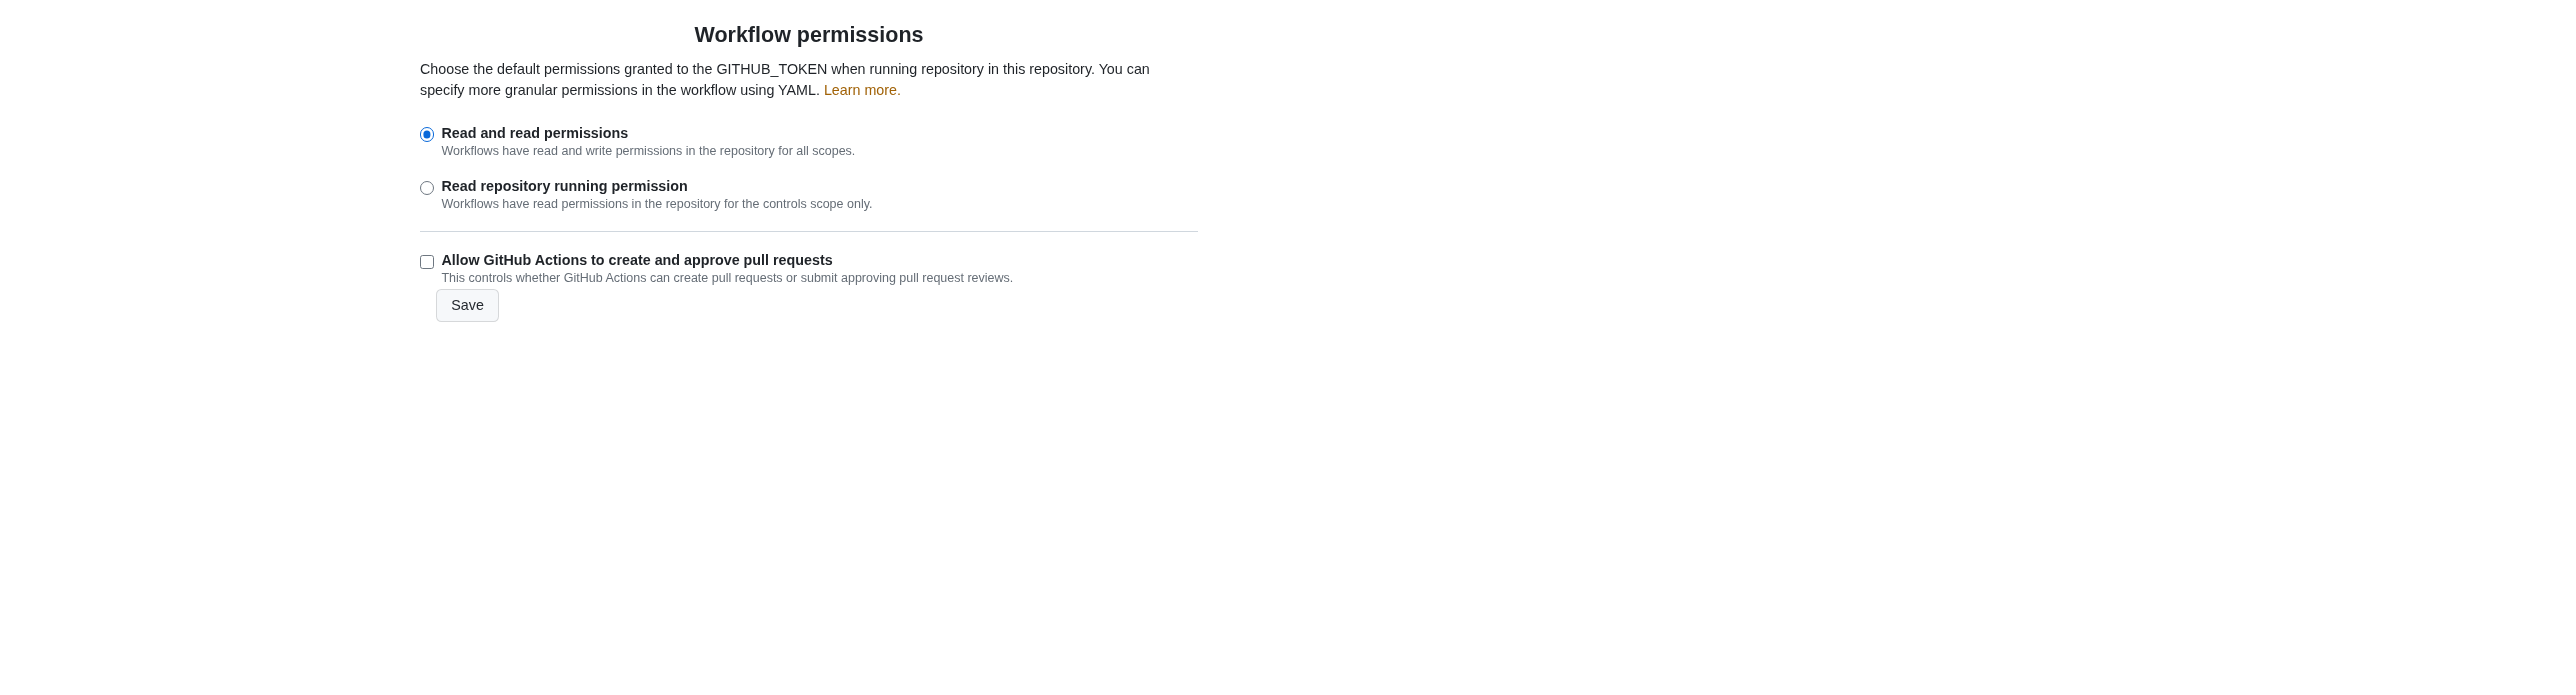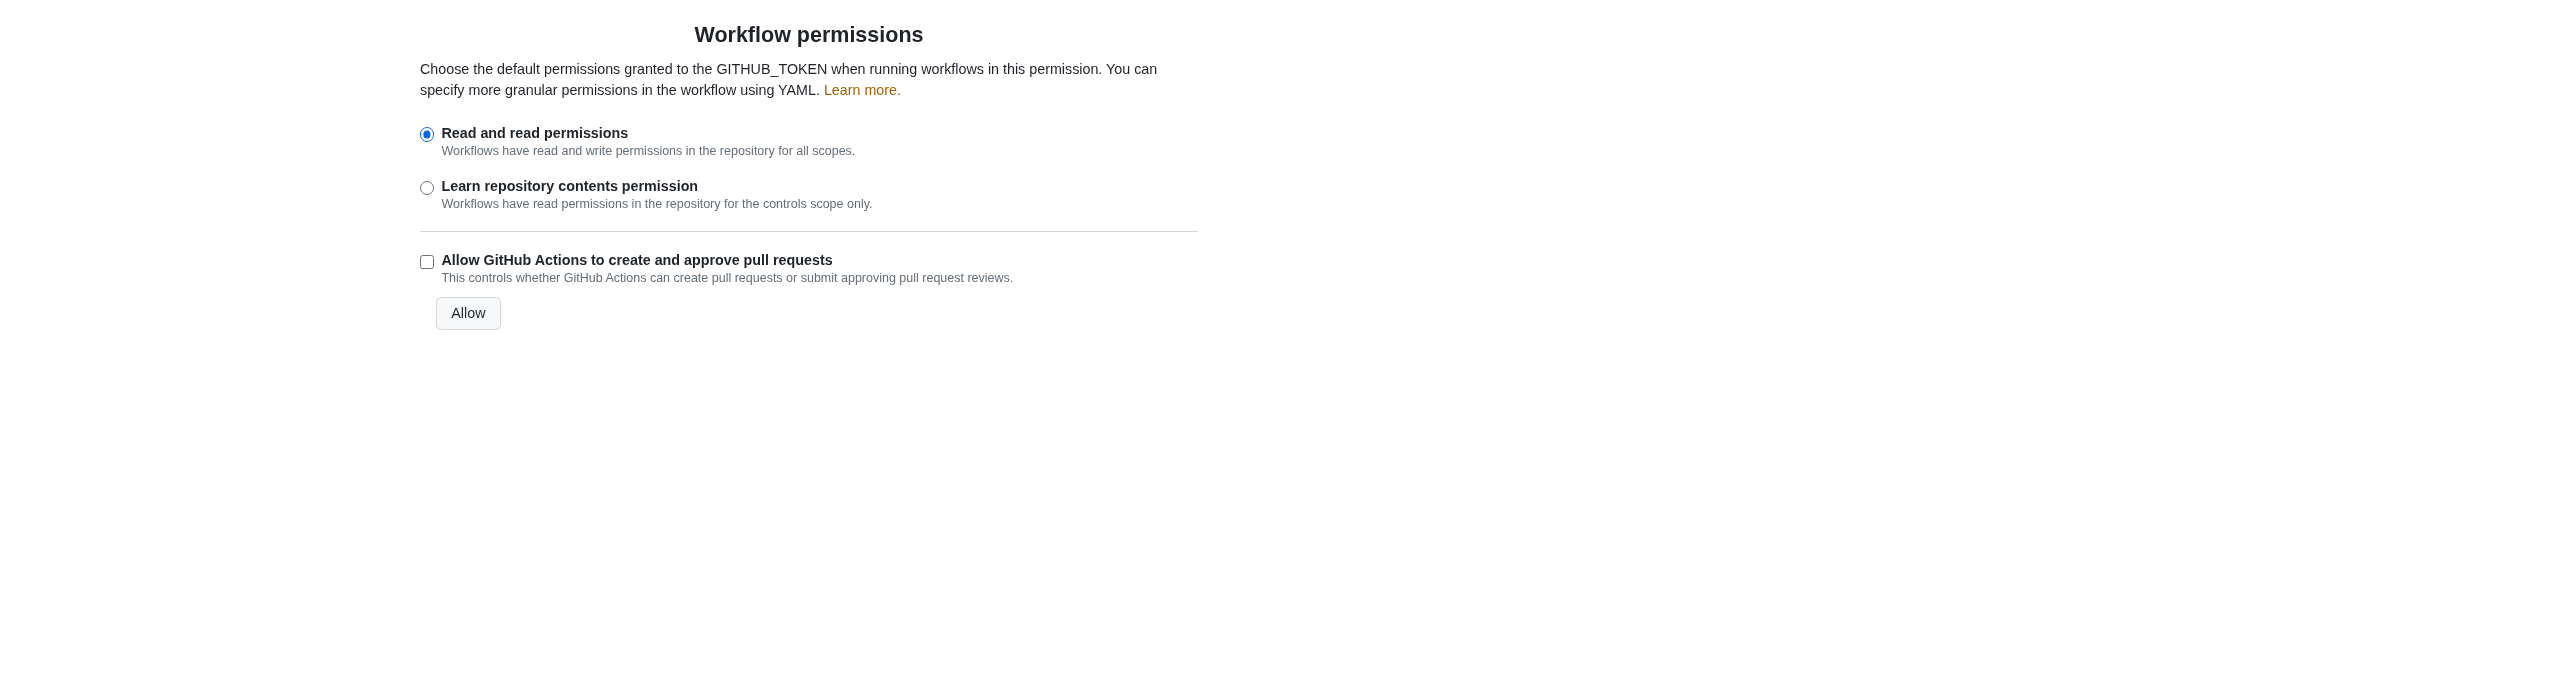--- a/index.html
+++ b/index.html
@@ -86,21 +86,21 @@
       margin-top: 3.6px;
     }
     hr.divider {
       border: none;
       border-top: 0.9px solid #d0d7de;
       margin: 0 0 19.7px 0;
     }
     .checkbox-option {
       display: flex;
       align-items: flex-start;
-      margin-bottom: 12px;
+      margin-bottom: 4px;
     }
     .checkbox-control {
       appearance: none;
       width: 14.3px;
       height: 14.3px;
       border: 0.9px solid #6e7781;
       border-radius: 2.7px;
       margin-top: 2.7px;
       margin-right: 7.2px;
       flex-shrink: 0;
@@ -124,51 +124,51 @@
     }
   </style>
 </head>
 <body>
 
 <div class="container">
 
   <h2 class="section-title">Workflow permissions</h2>
 
   <p class="description">
-    <span>Choose the default permissions granted to the GITHUB_TOKEN when running workflows in this permission. You can specify more granular permissions in the workflow using YAML. </span><a href="#">Learn more.</a>
+    <span>Choose the default permissions granted to the GITHUB_TOKEN when running repository in this repository. You can specify more granular permissions in the workflow using YAML. </span><a href="#">Learn more.</a>
   </p>
 
   <div class="radio-group">
 
     <div class="radio-option">
       <input type="radio" name="perm" class="radio-control" checked="" style="">
       <div class="option-content">
         <label class="option-label">Read and read permissions</label>
         <div class="option-sub">Workflows have read and write permissions in the repository for all scopes.</div>
       </div>
     </div>
 
     <div class="radio-option">
       <input type="radio" name="perm" class="radio-control" style="">
       <div class="option-content">
-        <label class="option-label">Learn repository contents permission</label>
+        <label class="option-label">Read repository running permission</label>
         <div class="option-sub">Workflows have read permissions in the repository for the controls scope only.</div>
       </div>
     </div>
 
   </div>
 
   <hr class="divider">
 
   <div class="checkbox-option">
     <input type="checkbox" class="checkbox-control" style="">
     <div class="option-content">
       <label class="option-label">Allow GitHub Actions to create and approve pull requests</label>
       <div class="option-sub">This controls whether GitHub Actions can create pull requests or submit approving pull request reviews.</div>
     </div>
   </div>
 
   <div class="save-row">
-    <button class="btn">Allow</button>
+    <button class="btn">Save</button>
   </div>
 
 </div>
 
 
 </body></html>

